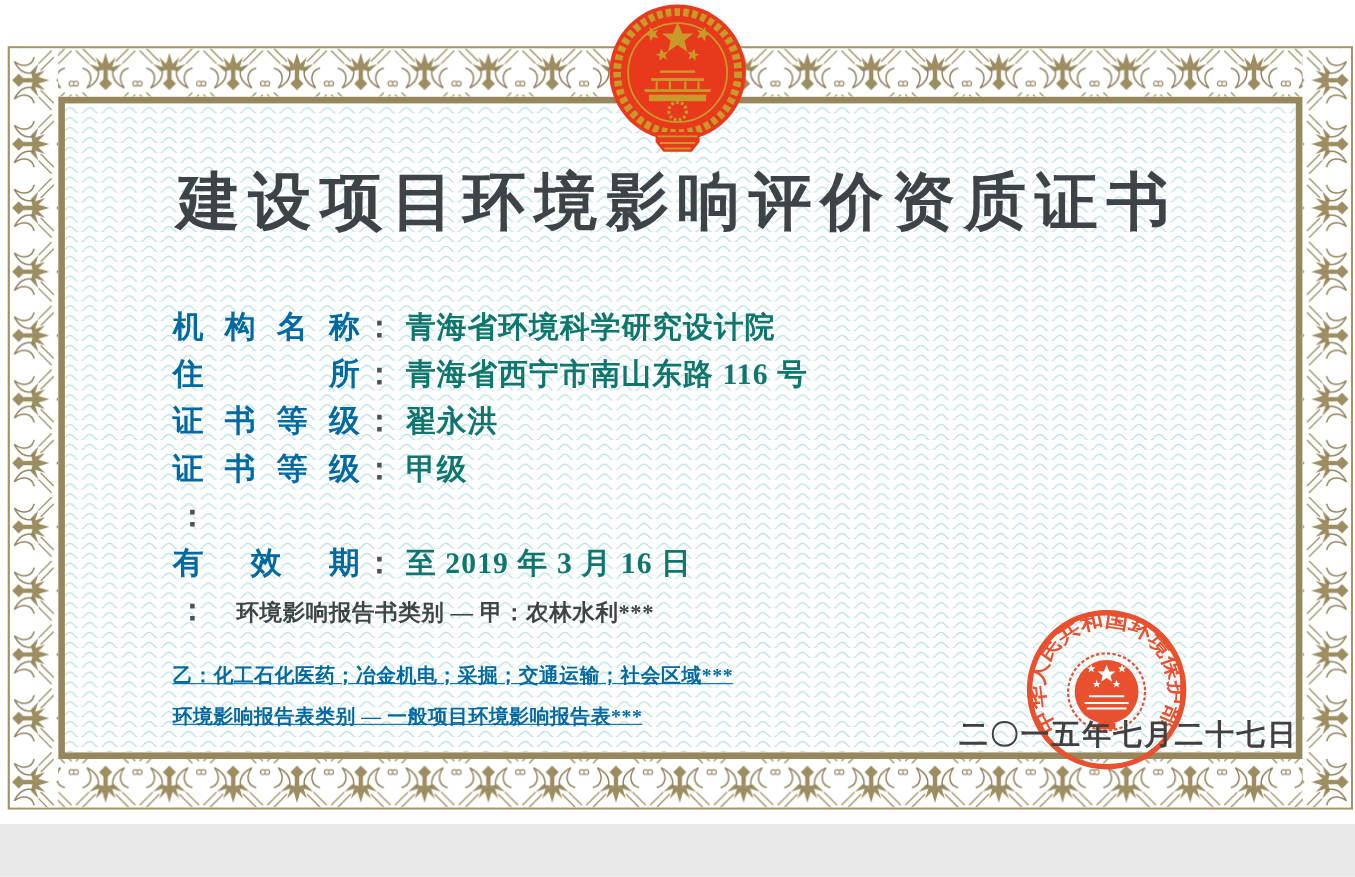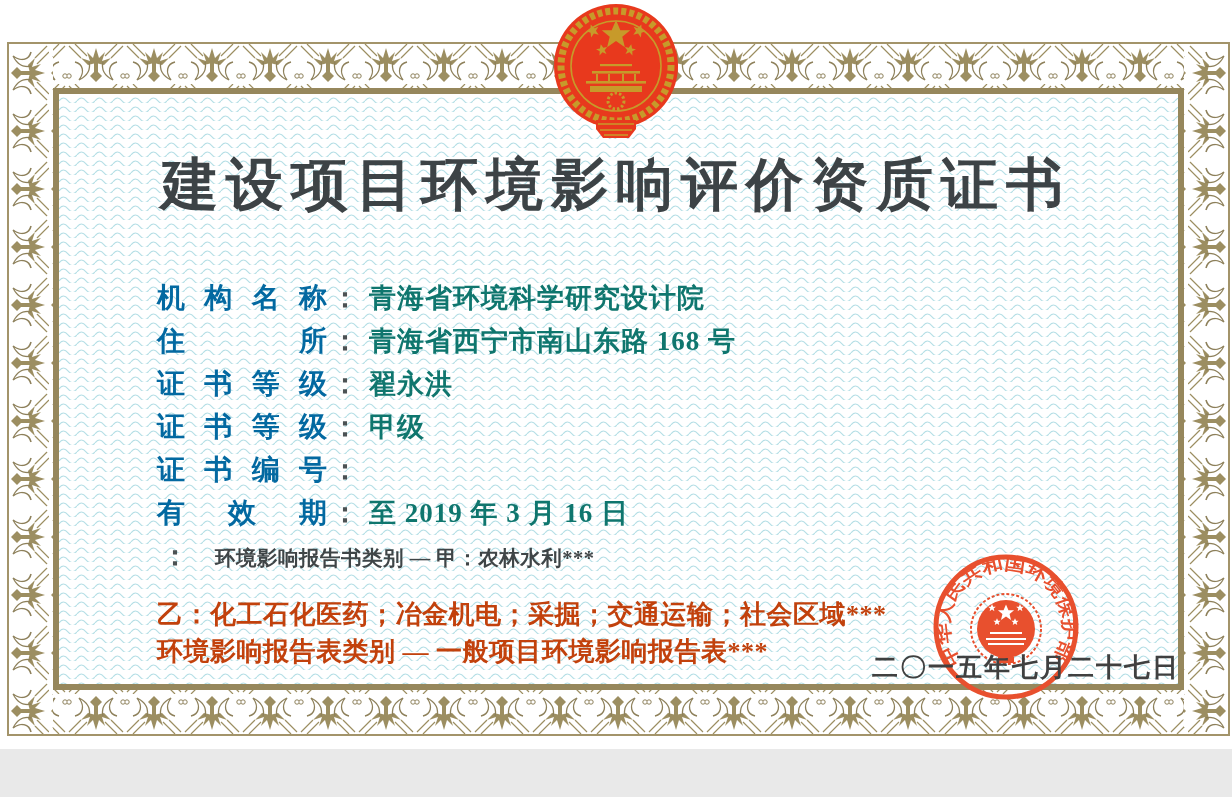--- a/index.html
+++ b/index.html
@@ -31,21 +31,21 @@
   .fields{position:absolute;left:157px;top:276px;width:920px;z-index:5;}
   .row{display:flex;align-items:baseline;height:43px;line-height:43px;}
   .lbl{
     display:inline-block;width:170px;font-size:28px;font-weight:700;
     color:#0369a1;text-align:justify;text-align-last:justify;
   }
   .col{font-size:28px;font-weight:700;color:#4c5254;margin:0 10px 0 4px;}
   .val{font-size:27px;font-weight:600;color:#0f766e;letter-spacing:1px;}
   .val-small{font-size:20.5px;font-weight:600;color:#3f4547;letter-spacing:0.5px;margin-left:16px;}
   .scope{position:absolute;left:157px;top:596px;width:760px;z-index:5;}
-  .scope div{font-size:26px;line-height:37px;font-weight:600;color:#c2410c;letter-spacing:0.5px;}
+  .scope div{font-size:18px;line-height:37px;font-weight:600;color:#0369a1;letter-spacing:0.5px;text-decoration:underline;}
   .issue-date{
     position:absolute;left:872px;top:650px;z-index:7;
     font-size:26px;font-weight:600;color:#404040;letter-spacing:2px;
   }
   .emblem{position:absolute;left:540px;top:2px;z-index:6;}
   .seal{position:absolute;left:920px;top:545px;z-index:6;}
   .logo{position:absolute;left:1158px;top:750px;z-index:8;}
   .defs-holder{position:absolute;width:0;height:0;overflow:hidden;}
 </style>
 </head>
@@ -130,34 +130,33 @@
 
   <div class="fields">
     <div class="row">
       <span class="lbl">机构名称</span>
         <span class="col">：</span>
         <span class="val">青海省环境科学研究设计院</span>
     </div>
     <div class="row">
       <span class="lbl">住所</span>
         <span class="col">：</span>
-        <span class="val">青海省西宁市南山东路 168 号</span>
+        <span class="val">青海省西宁市南山东路 116 号</span>
     </div>
     <div class="row">
       <span class="lbl">证书等级</span>
         <span class="col">：</span>
         <span class="val">翟永洪</span>
     </div>
     <div class="row">
       <span class="lbl">证书等级</span>
         <span class="col">：</span>
         <span class="val">甲级</span>
     </div>
     <div class="row">
-      <span class="lbl">证书编号</span>
         <span class="col">：</span>
     </div>
     <div class="row">
       <span class="lbl">有效期</span>
         <span class="col">：</span>
         <span class="val">至 2019 年 3 月 16 日</span>
     </div>
     <div class="row">
         <span class="col">：</span>
         <span class="val-small">环境影响报告书类别 — 甲：农林水利***</span>

